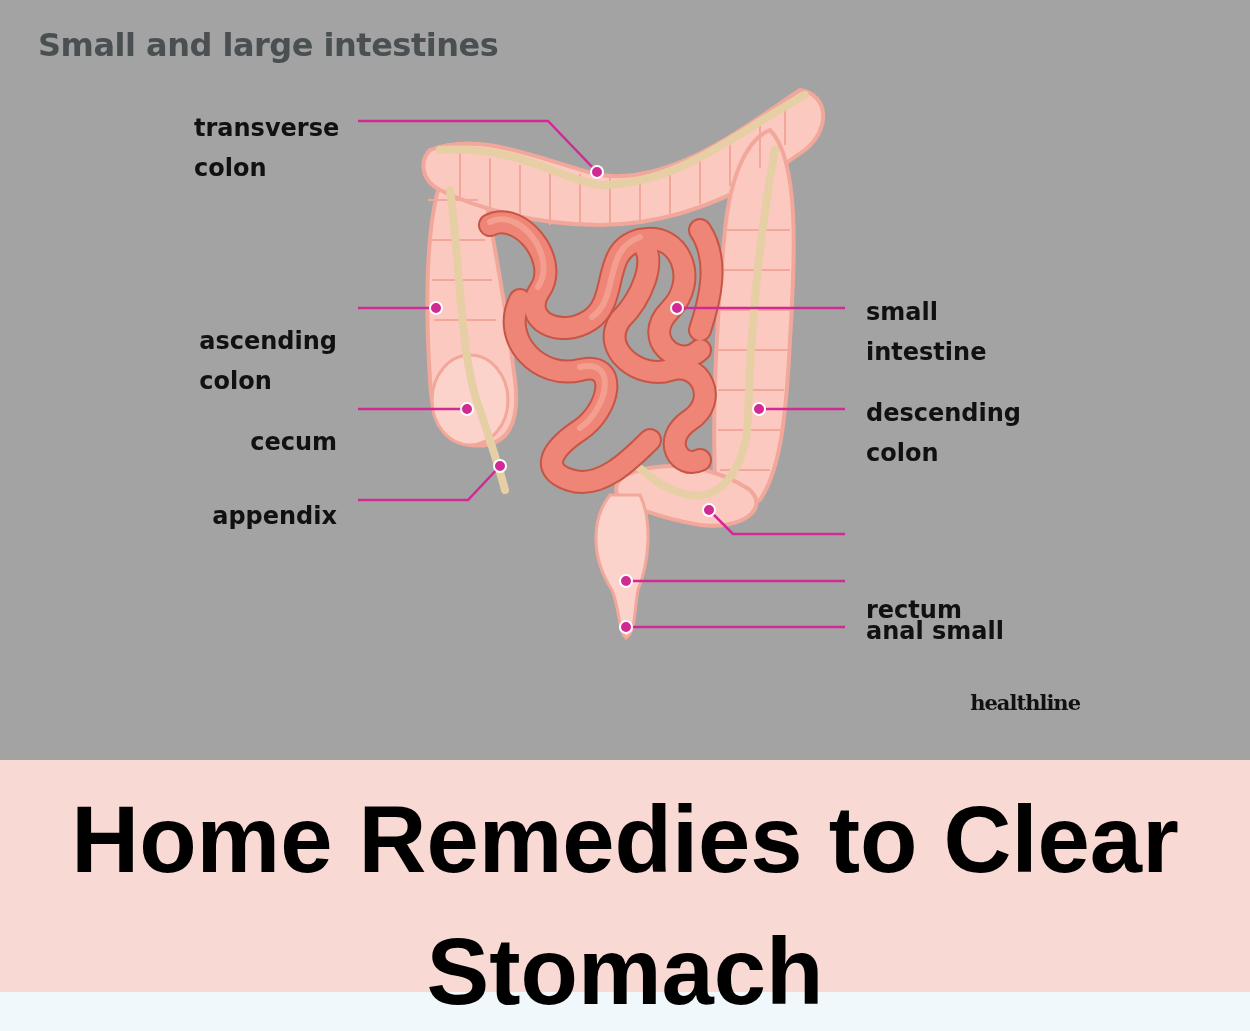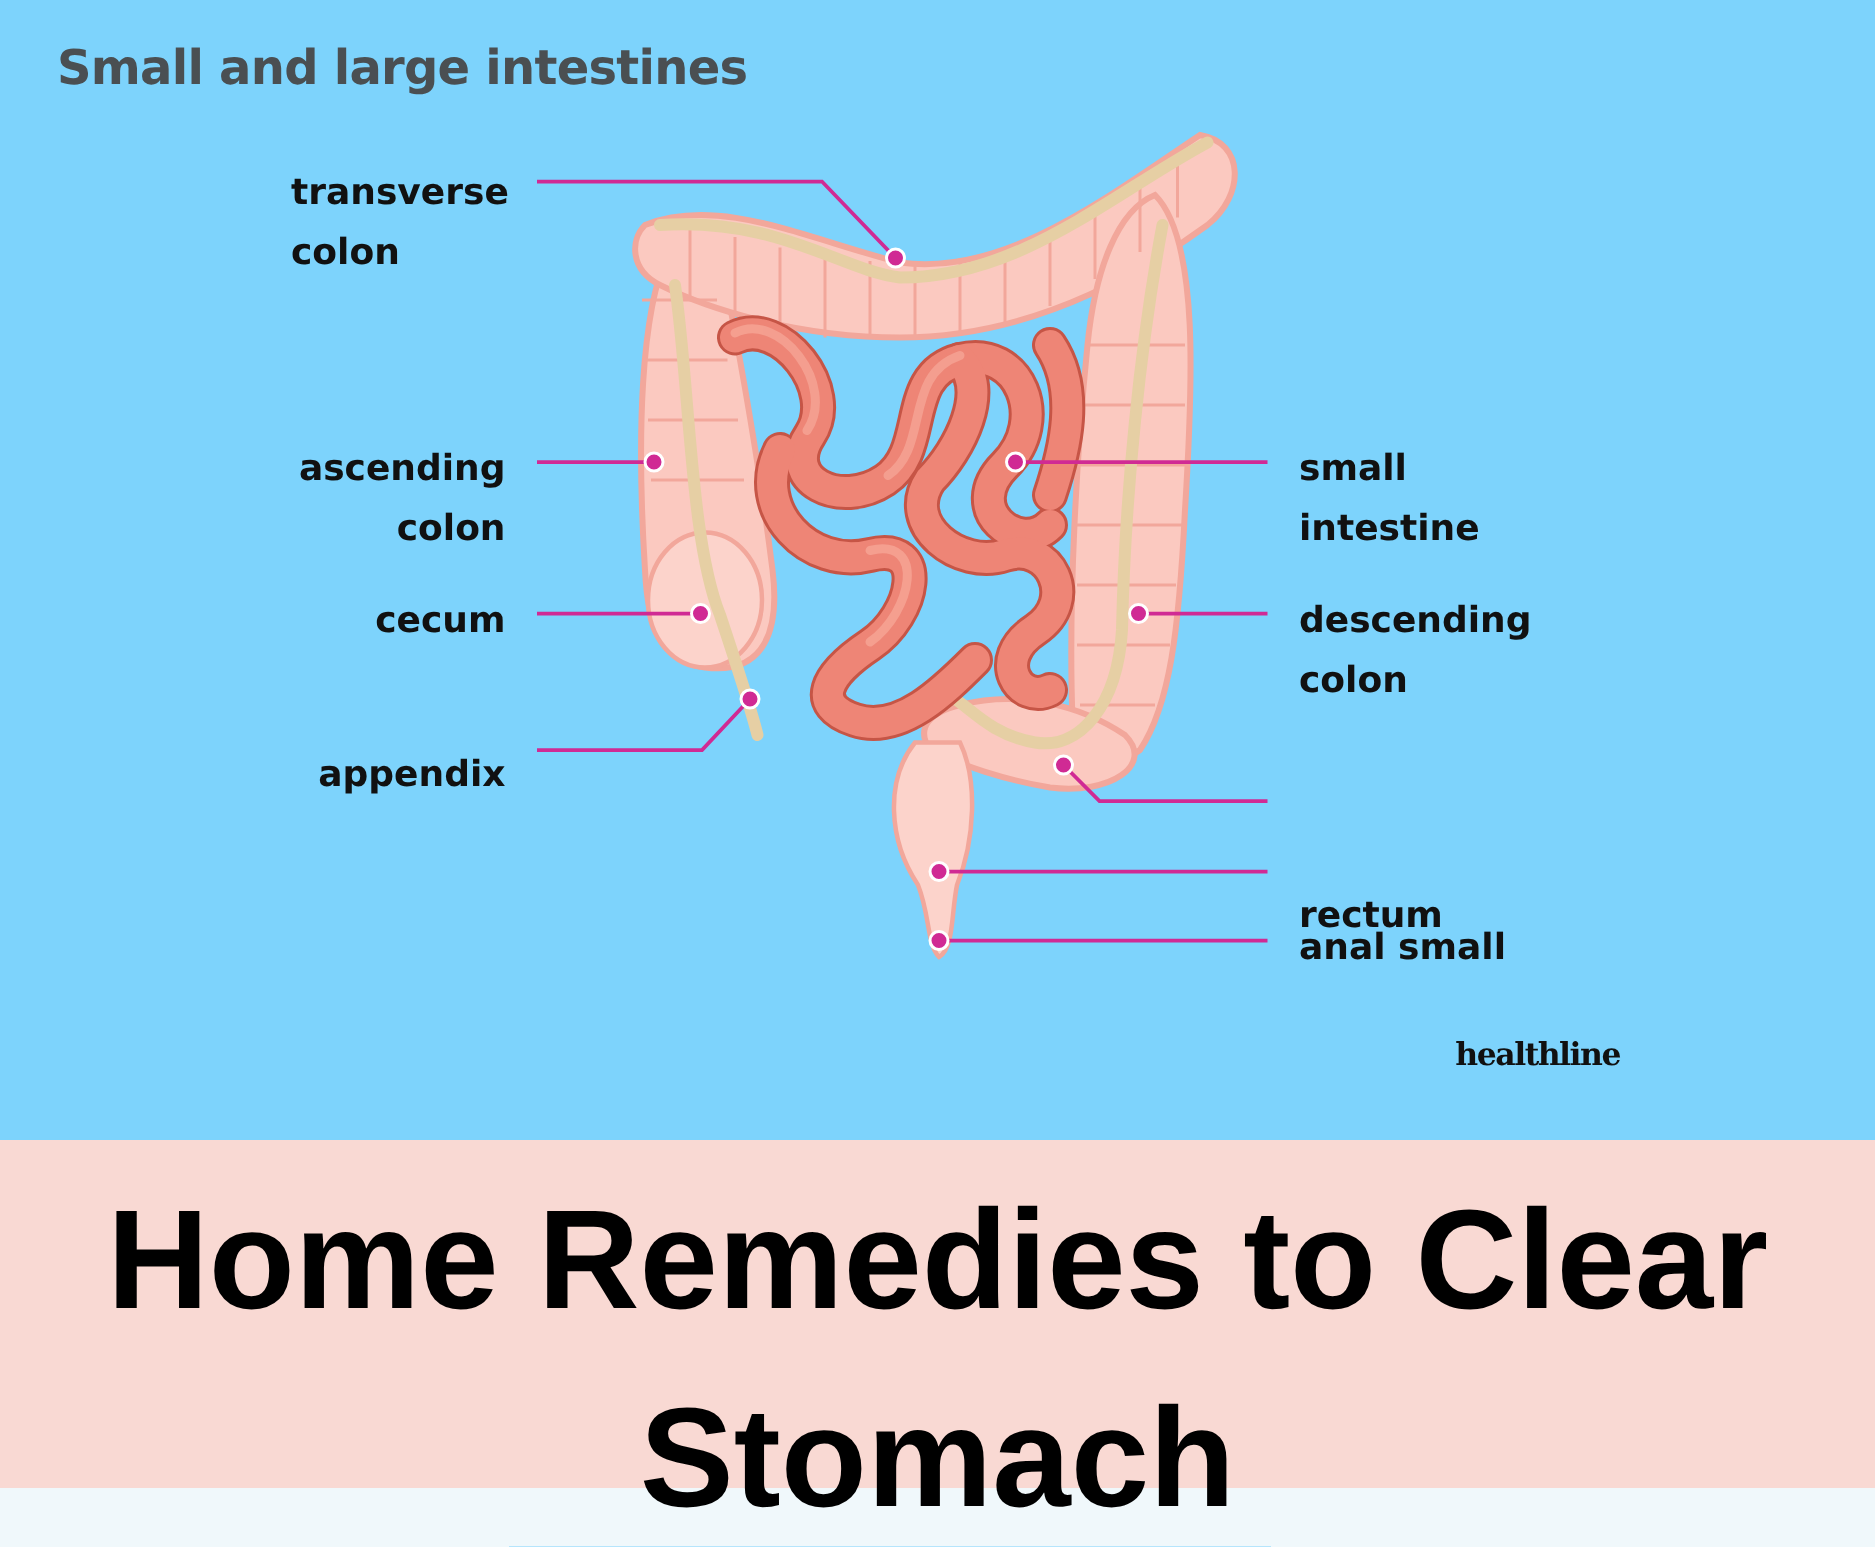--- a/index.html
+++ b/index.html
@@ -1,20 +1,20 @@
 <!DOCTYPE html>
 <html><head>
 <meta charset="utf-8">
 <style>
   html, body { margin:0; padding:0; }
   body { width:1250px; height:1031px; position:relative; overflow:hidden; background:#f0f8fb; font-family:"Liberation Sans", sans-serif; }
-  #figure { position:absolute; left:0; top:0; width:1250px; height:760px; background:#7dd3fc; }
+  #figure { position:absolute; left:0; top:0; width:1250px; height:760px; background:#a3a3a3; }
   #fig-title { position:absolute; left:38px; top:26px; font-size:32px; font-weight:bold; color:#4a4f52; font-family:"DejaVu Sans", sans-serif; letter-spacing:-0.5px; }
   .label { position:absolute; font-family:"DejaVu Sans", sans-serif; font-weight:bold; font-size:24px; line-height:40px; color:#111; white-space:pre-line; }
-  .label.left { text-align:right; }
+  .label.left { text-align:left;margin-top:29px; }
   #brand { position:absolute; left:0; width:1080px; top:690px; text-align:right; font-family:"DejaVu Serif", serif; font-weight:bold; font-size:21px; color:#111; letter-spacing:-1px; }
   #banner { position:absolute; left:0; top:760px; width:1250px; height:232px; background:#f9d9d3; }
   #banner-title { position:absolute; left:0; top:14px; width:1250px; text-align:center; font-family:"Liberation Sans", sans-serif; font-weight:bold; font-size:94px; line-height:132px; color:#000; }
   svg#diagram { position:absolute; left:0; top:0; }
 </style>
 </head>
 <body>
 
 <div id="figure">
   <div id="fig-title">Small and large intestines</div>
@@ -107,21 +107,21 @@
       <circle cx="626" cy="581" r="6"></circle>
       <circle cx="626" cy="627" r="6"></circle>
     </g>
   </svg>
 
   <div class="label" style="left:194px; top:108px;">transverse
 colon</div>
   <div class="label left" style="right:913px; top:292px;">ascending
 colon</div>
   <div class="label left" style="right:913px; top:393px;">cecum</div>
-  <div class="label left" style="right:913px; top:496px;">appendix</div>
+  <div class="label left" style="right:913px; top:467px;">appendix</div>
   <div class="label" style="left:866px; top:292px;">small
 intestine</div>
   <div class="label" style="left:866px; top:393px;">descending
 colon</div>
   <div class="label" style="left:866px; top:566px;margin-top:24px;">rectum</div>
   <div class="label" style="left:866px; top:611px;">anal small</div>
 
   <div id="brand">healthline</div>
 </div>
 

